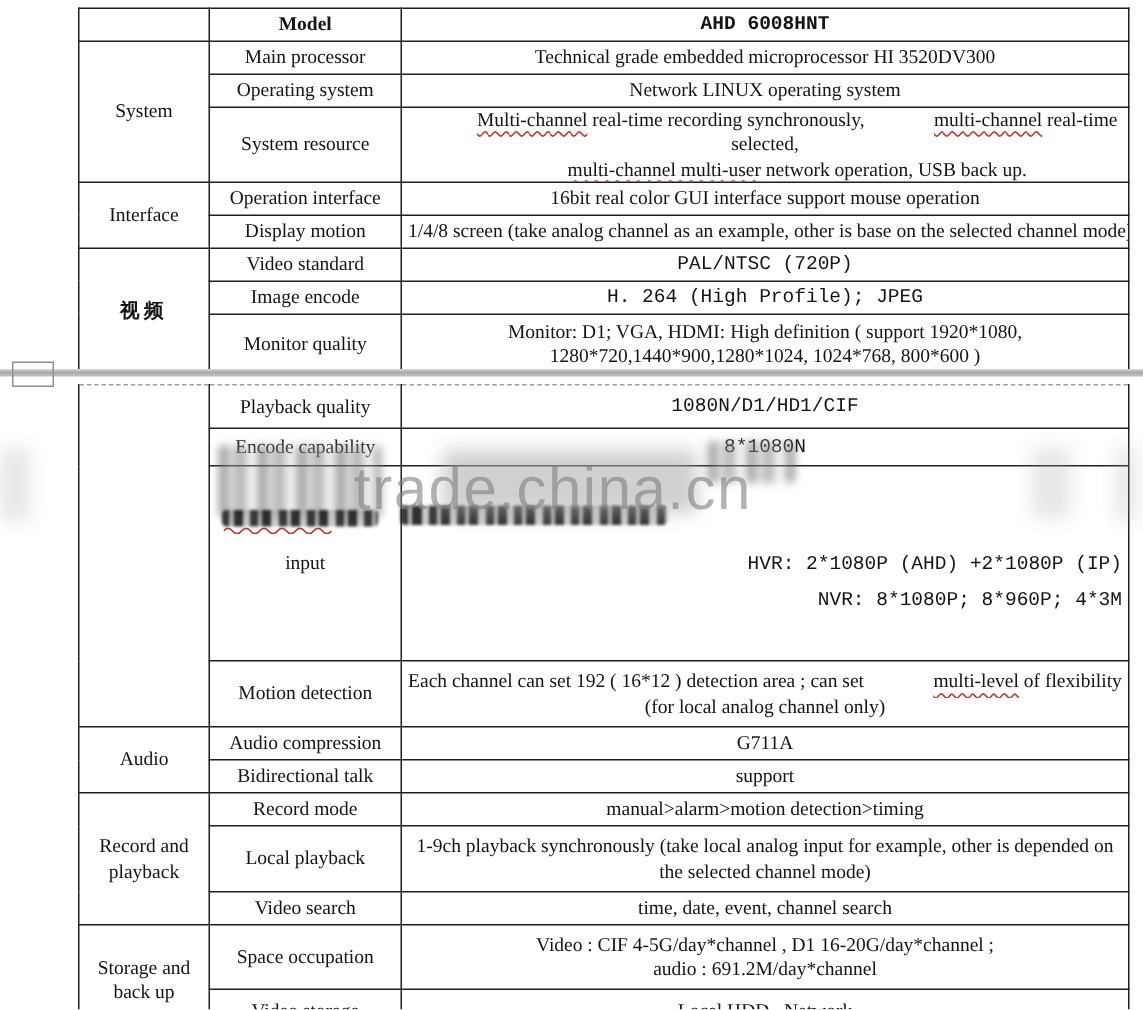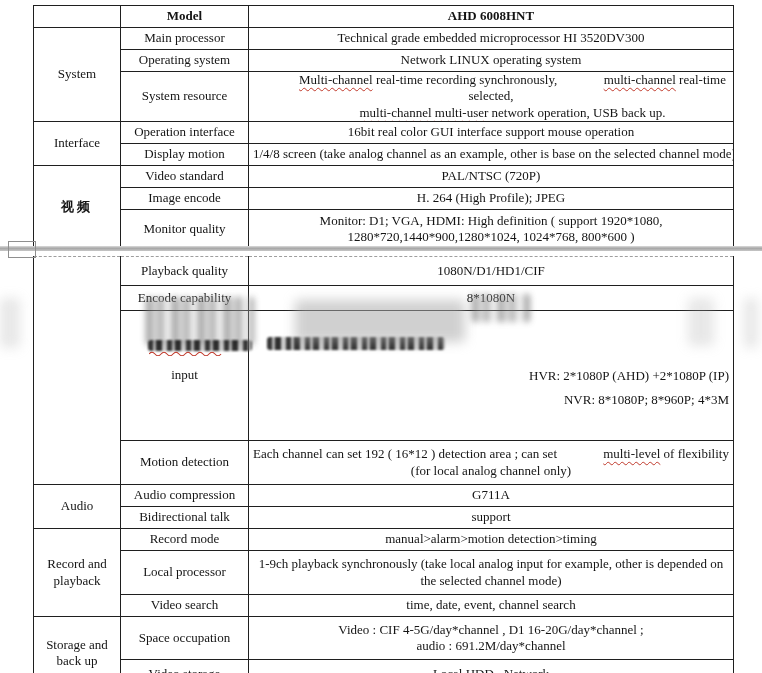--- a/index.html
+++ b/index.html
@@ -1,29 +1,29 @@
 <!DOCTYPE html>
 <html><head>
 <meta charset="utf-8">
 <style>
   html,body { margin:0; padding:0; background:#ffffff; }
   .screen {
     position:relative; width:762px; height:673px; overflow:hidden;
     background:#ffffff; font-family:"Liberation Serif", serif; color:#141414;
   }
-  table.spec { border-collapse:collapse; position:absolute; left:33px; table-layout:fixed; width:700px; }
+  table.spec { border-collapse:collapse; position:absolute; left:52px; table-layout:fixed; width:700px; }
   .spec td {
     border:1px solid #1f1f1f; text-align:center; vertical-align:middle;
     font-size:13px; padding:0 4px; overflow:hidden; line-height:1.25;
   }
   #page1 { top:5px; }
   #page2 { top:256px; }
   #page1 tr.lastrow td { border-bottom:1px dashed #9e9e9e; }
   #page2 tr.firstrow td { border-top:1px dashed #9e9e9e; }
-  .mono { font-family:Liberation Serif, serif; font-size:13px; }
+  .mono { font-family:Liberation Mono, monospace; font-size:13px; }
   .bold { font-weight:bold; }
   .cjk { font-size:17px; letter-spacing:3px;font-weight:bold; }
   .twoline { line-height:21px; font-size:12.5px; }
   .nowrap { white-space:nowrap; font-size:11.6px; }
   .wavy {
     text-decoration:underline; text-decoration-style:wavy;
     text-decoration-color:#c0392b; text-decoration-thickness:1px;
     text-underline-offset:3px;
     margin-left:43px;
   }
@@ -158,21 +158,21 @@
     <tr style="height:22px">
       <td>Bidirectional talk</td>
       <td>support</td>
     </tr>
     <tr style="height:22px">
       <td rowspan="3">Record and playback</td>
       <td>Record mode</td>
       <td>manual&gt;alarm&gt;motion detection&gt;timing</td>
     </tr>
     <tr style="height:44px">
-      <td>Local processor</td>
+      <td>Local playback</td>
       <td class="twoline">1-9ch playback synchronously (take local analog input for example, other is depended on the selected channel mode)</td>
     </tr>
     <tr style="height:22px">
       <td>Video search</td>
       <td>time,  date,  event,  channel search</td>
     </tr>
     <tr style="height:43px">
       <td rowspan="2">Storage and back up</td>
       <td>Space occupation</td>
       <td class="twoline">
@@ -188,17 +188,18 @@
     </table>
 
   <div class="smudge streaks" style="left:146px; top:297px; width:108px; height:48px; opacity:.8;"></div>
   <div class="smudge darkline" style="left:148px; top:340px; width:104px; height:11px;"></div>
   <div class="smudge darkline" style="left:267px; top:337px; width:178px; height:13px;"></div>
   <div class="smudge softblob" style="left:295px; top:300px; width:170px; height:42px;"></div>
   <div class="smudge streaks" style="left:472px; top:294px; width:58px; height:28px; opacity:.75;"></div>
   <div class="smudge softblob" style="left:688px; top:298px; width:26px; height:48px; opacity:.5;"></div>
   <div class="smudge softblob" style="left:0px; top:298px; width:20px; height:50px; opacity:.5;"></div>
   <div class="smudge softblob" style="left:744px; top:298px; width:14px; height:50px; opacity:.5;"></div>
+  <div class="watermark">trade.china.cn</div>
   <svg class="squiggle" width="74" height="6" viewBox="0 0 74 6">
     <path d="M0 4 Q 3 0.5 6 4 T 12 4 T 18 4 T 24 4 T 30 4 T 36 4 T 42 4 T 48 4 T 54 4 T 60 4 T 66 4 T 72 4" fill="none" stroke="#c0392b" stroke-width="1.1"></path>
   </svg>
 
 </div>
 
 </body></html>

